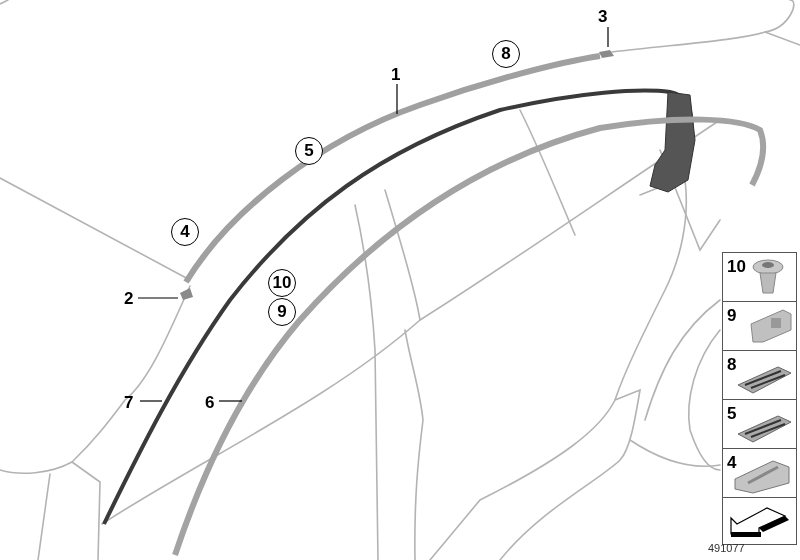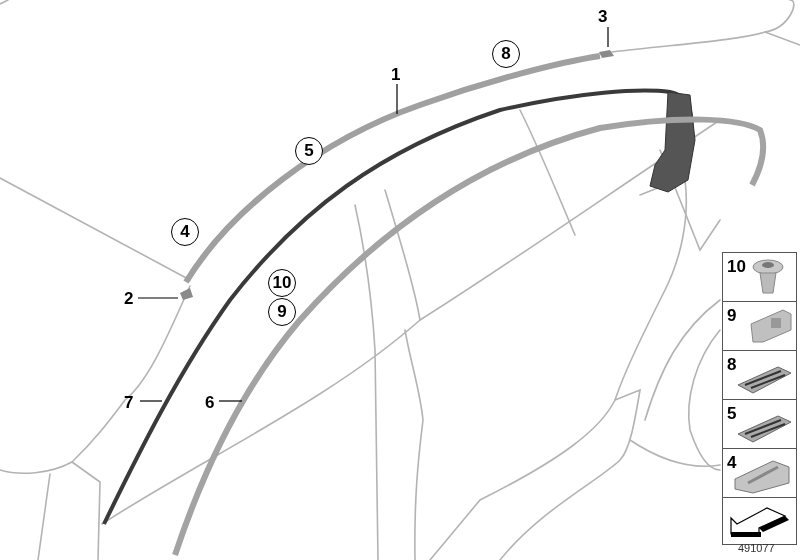--- a/index.html
+++ b/index.html
@@ -13,21 +13,21 @@
              align-items:center; justify-content:center; font-weight:bold;
              font-size:17px; color:#000; background:#fff;
              font-family:"Liberation Sans", sans-serif; }
   .legend { position:absolute; left:722px; top:252px; width:75px;
             border:1px solid #555; background:#fff; box-sizing:border-box; }
   .legend-row { position:relative; height:48px; border-bottom:1px solid #555; }
   .legend-row:last-child { border-bottom:none; height:46px; }
   .legend-num { position:absolute; left:4px; top:4px; font-weight:bold;
                 font-size:17px; color:#000; }
   .legend-row svg { position:absolute; left:0; top:0; }
-  .docnum { position:absolute; left:738px; top:542px; font-size:11px;
+  .docnum { position:absolute; left:708px; top:542px; font-size:11px;
             color:#333; font-family:"Liberation Sans", sans-serif; }
 </style>
 </head>
 <body>
 
 <svg id="diagram" viewBox="0 0 800 560" width="800" height="560">
   <g fill="none" stroke="#b3b3b3" stroke-width="1.6" stroke-linecap="round">
 
     <path d="M0,4 L8,0"></path>
     <path d="M0,178 L190,280"></path>

